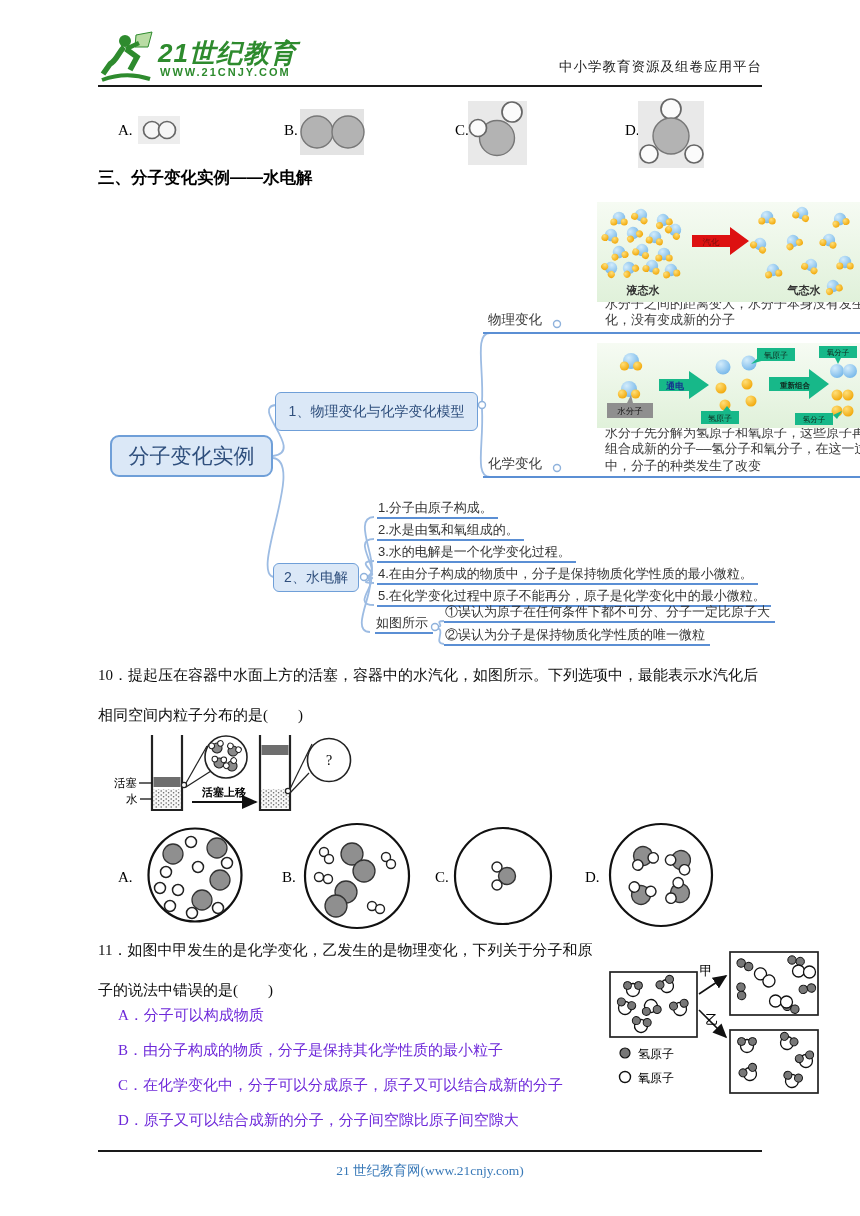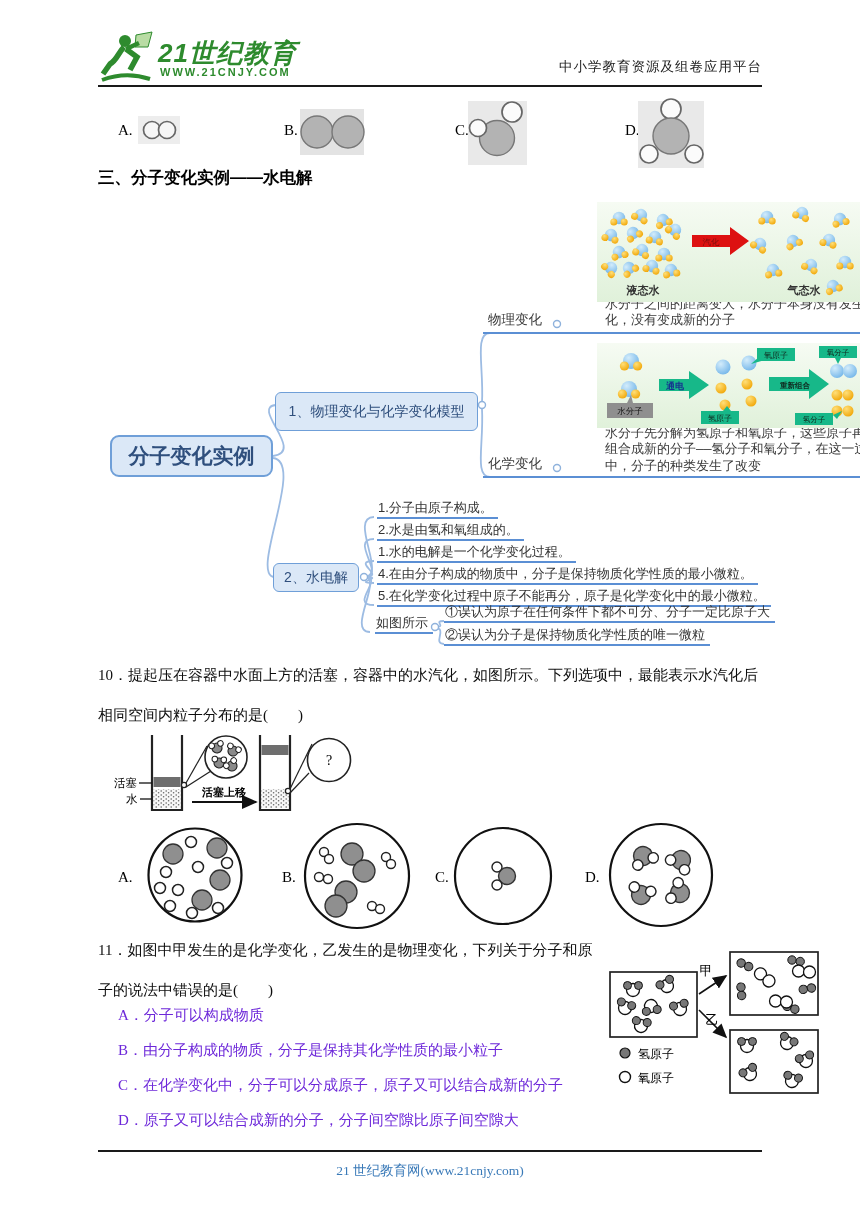--- a/index.html
+++ b/index.html
@@ -15,21 +15,21 @@
   .tagline { font-size:13.5px; color:#222; text-align:right; letter-spacing:1px; }
   .hrule { background:#1a1a1a; height:2px; }
   
   .qline { font-size:15px; white-space:nowrap; color:#0d0d0d; }
   .qopt  { font-size:15px; white-space:nowrap; color:#6d28d9; }
   .sec-title { font-family:"Liberation Sans",sans-serif; font-weight:bold; font-size:16.5px; color:#000; }
   
   .mm-node { position:absolute; background:#dbe8f7; border:1.6px solid #6f9fd8; border-radius:6px;
              color:#2f4f7d; font-family:"Liberation Sans",sans-serif; font-size:14px;
              display:flex; align-items:center; justify-content:center; white-space:nowrap; }
-  .mm-root { font-size:21px; font-weight:bold; border-radius:9px; border-width:2.2px; }
+  .mm-root { font-size:21px; font-weight:normal; border-radius:9px; border-width:2.2px; }
   .mm-label { position:absolute; font-family:"Liberation Sans",sans-serif; font-size:13.5px; color:#3a3a3a; white-space:nowrap; }
   .mm-desc { position:absolute; width:296px; font-family:Liberation Mono, monospace;
              font-size:13px; line-height:16.3px; color:#3a3a3a;margin-left:40px; }
   .mm-item { position:absolute; font-family:"Liberation Sans",sans-serif; font-size:13px; line-height:15px;
              color:#333; border-bottom:2px solid #5b8fd4; padding:0 5px 2px 1px; white-space:nowrap; }
   .footer-link { font-size:13.5px; color:#3a7ab8; text-align:center; }
   svg text { font-family:"Liberation Serif", serif; }
   svg text.sans { font-family:"Liberation Sans", sans-serif; }
 </style>
 </head>
@@ -247,21 +247,21 @@
         <g>
           <path d="M236,72 L240,76 L245,68 Z" fill="#17b889"></path>
           <rect x="198" y="70" width="38" height="12" fill="#17b889"></rect>
           <text x="217" y="79" text-anchor="middle" font-size="7.5" fill="#10291f" class="sans">氢分子</text>
         </g>
       </svg>
     </div>
 
     <div class="mm-item" style="left:279px; top:300px;">1.分子由原子构成。</div>
     <div class="mm-item" style="left:279px; top:322px;">2.水是由氢和氧组成的。</div>
-    <div class="mm-item" style="left:279px; top:344px;">1.水的电解是一个化学变化过程。</div>
+    <div class="mm-item" style="left:279px; top:344px;">3.水的电解是一个化学变化过程。</div>
     <div class="mm-item" style="left:279px; top:366px;">4.在由分子构成的物质中，分子是保持物质化学性质的最小微粒。</div>
     <div class="mm-item" style="left:279px; top:388px;">5.在化学变化过程中原子不能再分，原子是化学变化中的最小微粒。</div>
 
     <div class="mm-item" style="left:277px; top:415px;">如图所示</div>
     <div class="mm-item" style="left:346px; top:404px;">①误认为原子在任何条件下都不可分、分子一定比原子大</div>
     <div class="mm-item" style="left:346px; top:427px;">②误认为分子是保持物质化学性质的唯一微粒</div>
   </div>
 
   <div class="abs qline" style="left:98px; top:666px;">10．提起压在容器中水面上方的活塞，容器中的水汽化，如图所示。下列选项中，最能表示水汽化后</div>
   <div class="abs qline" style="left:98px; top:706px;">相同空间内粒子分布的是(　　)</div>

